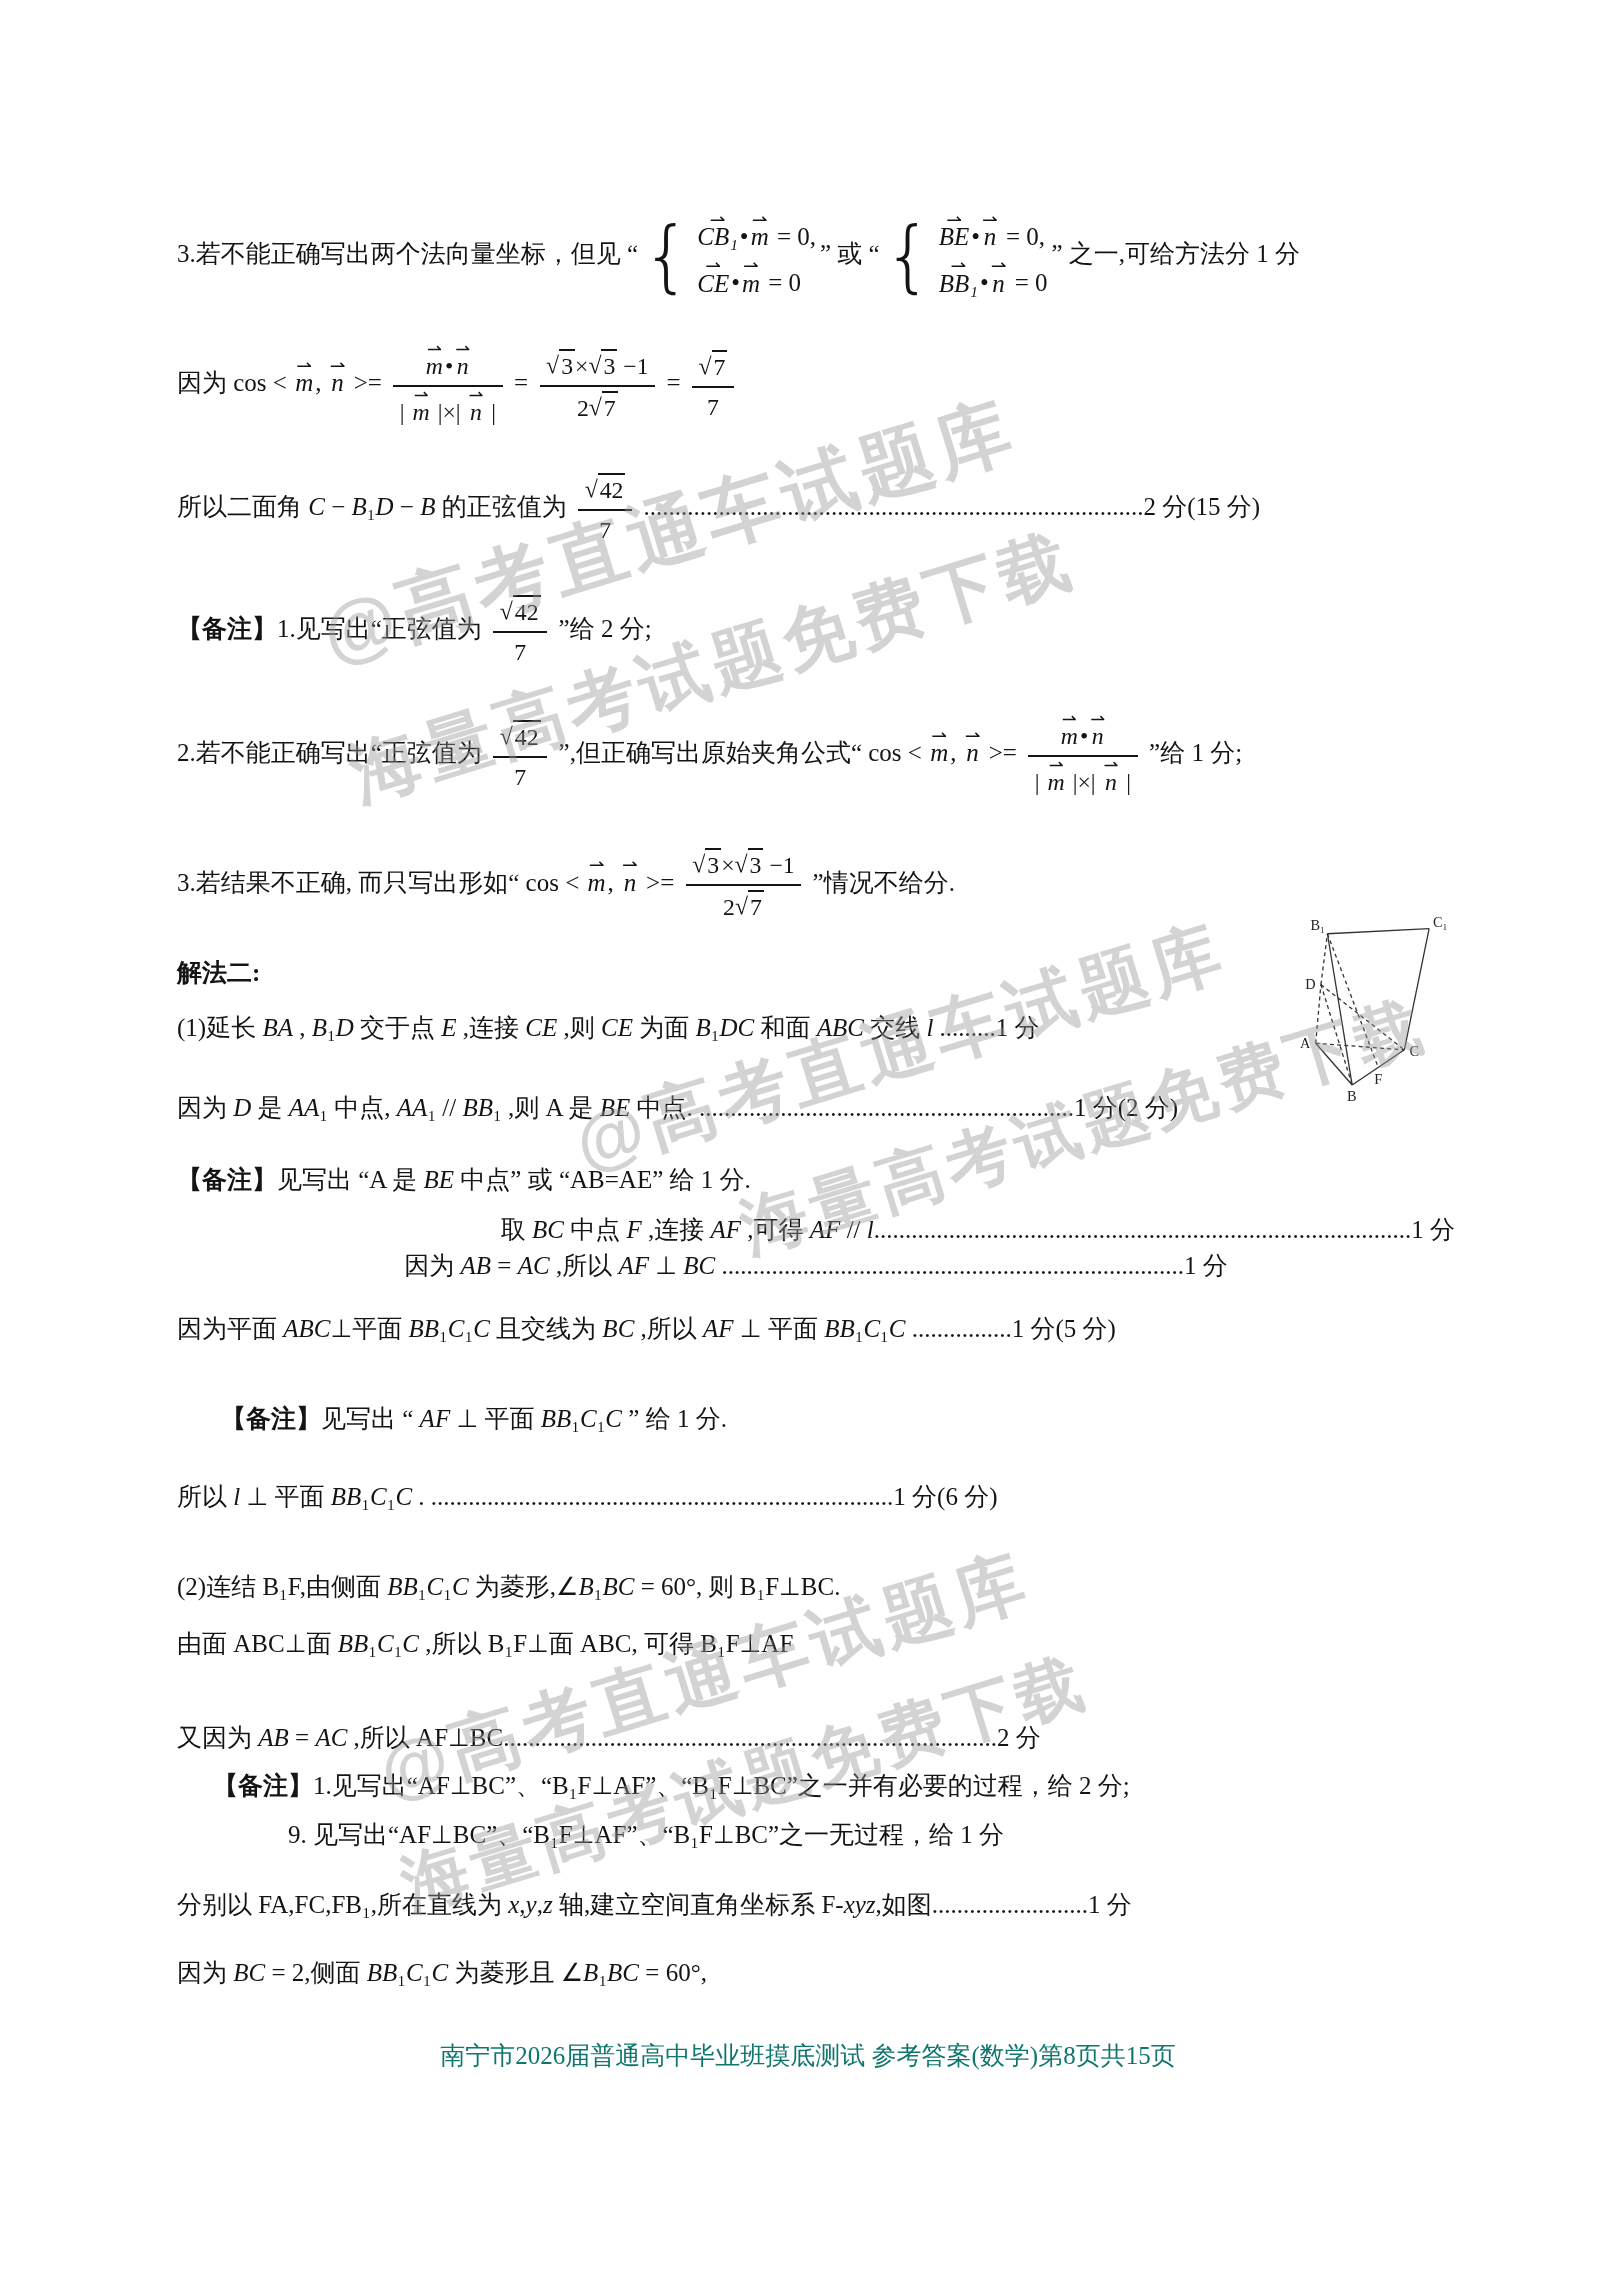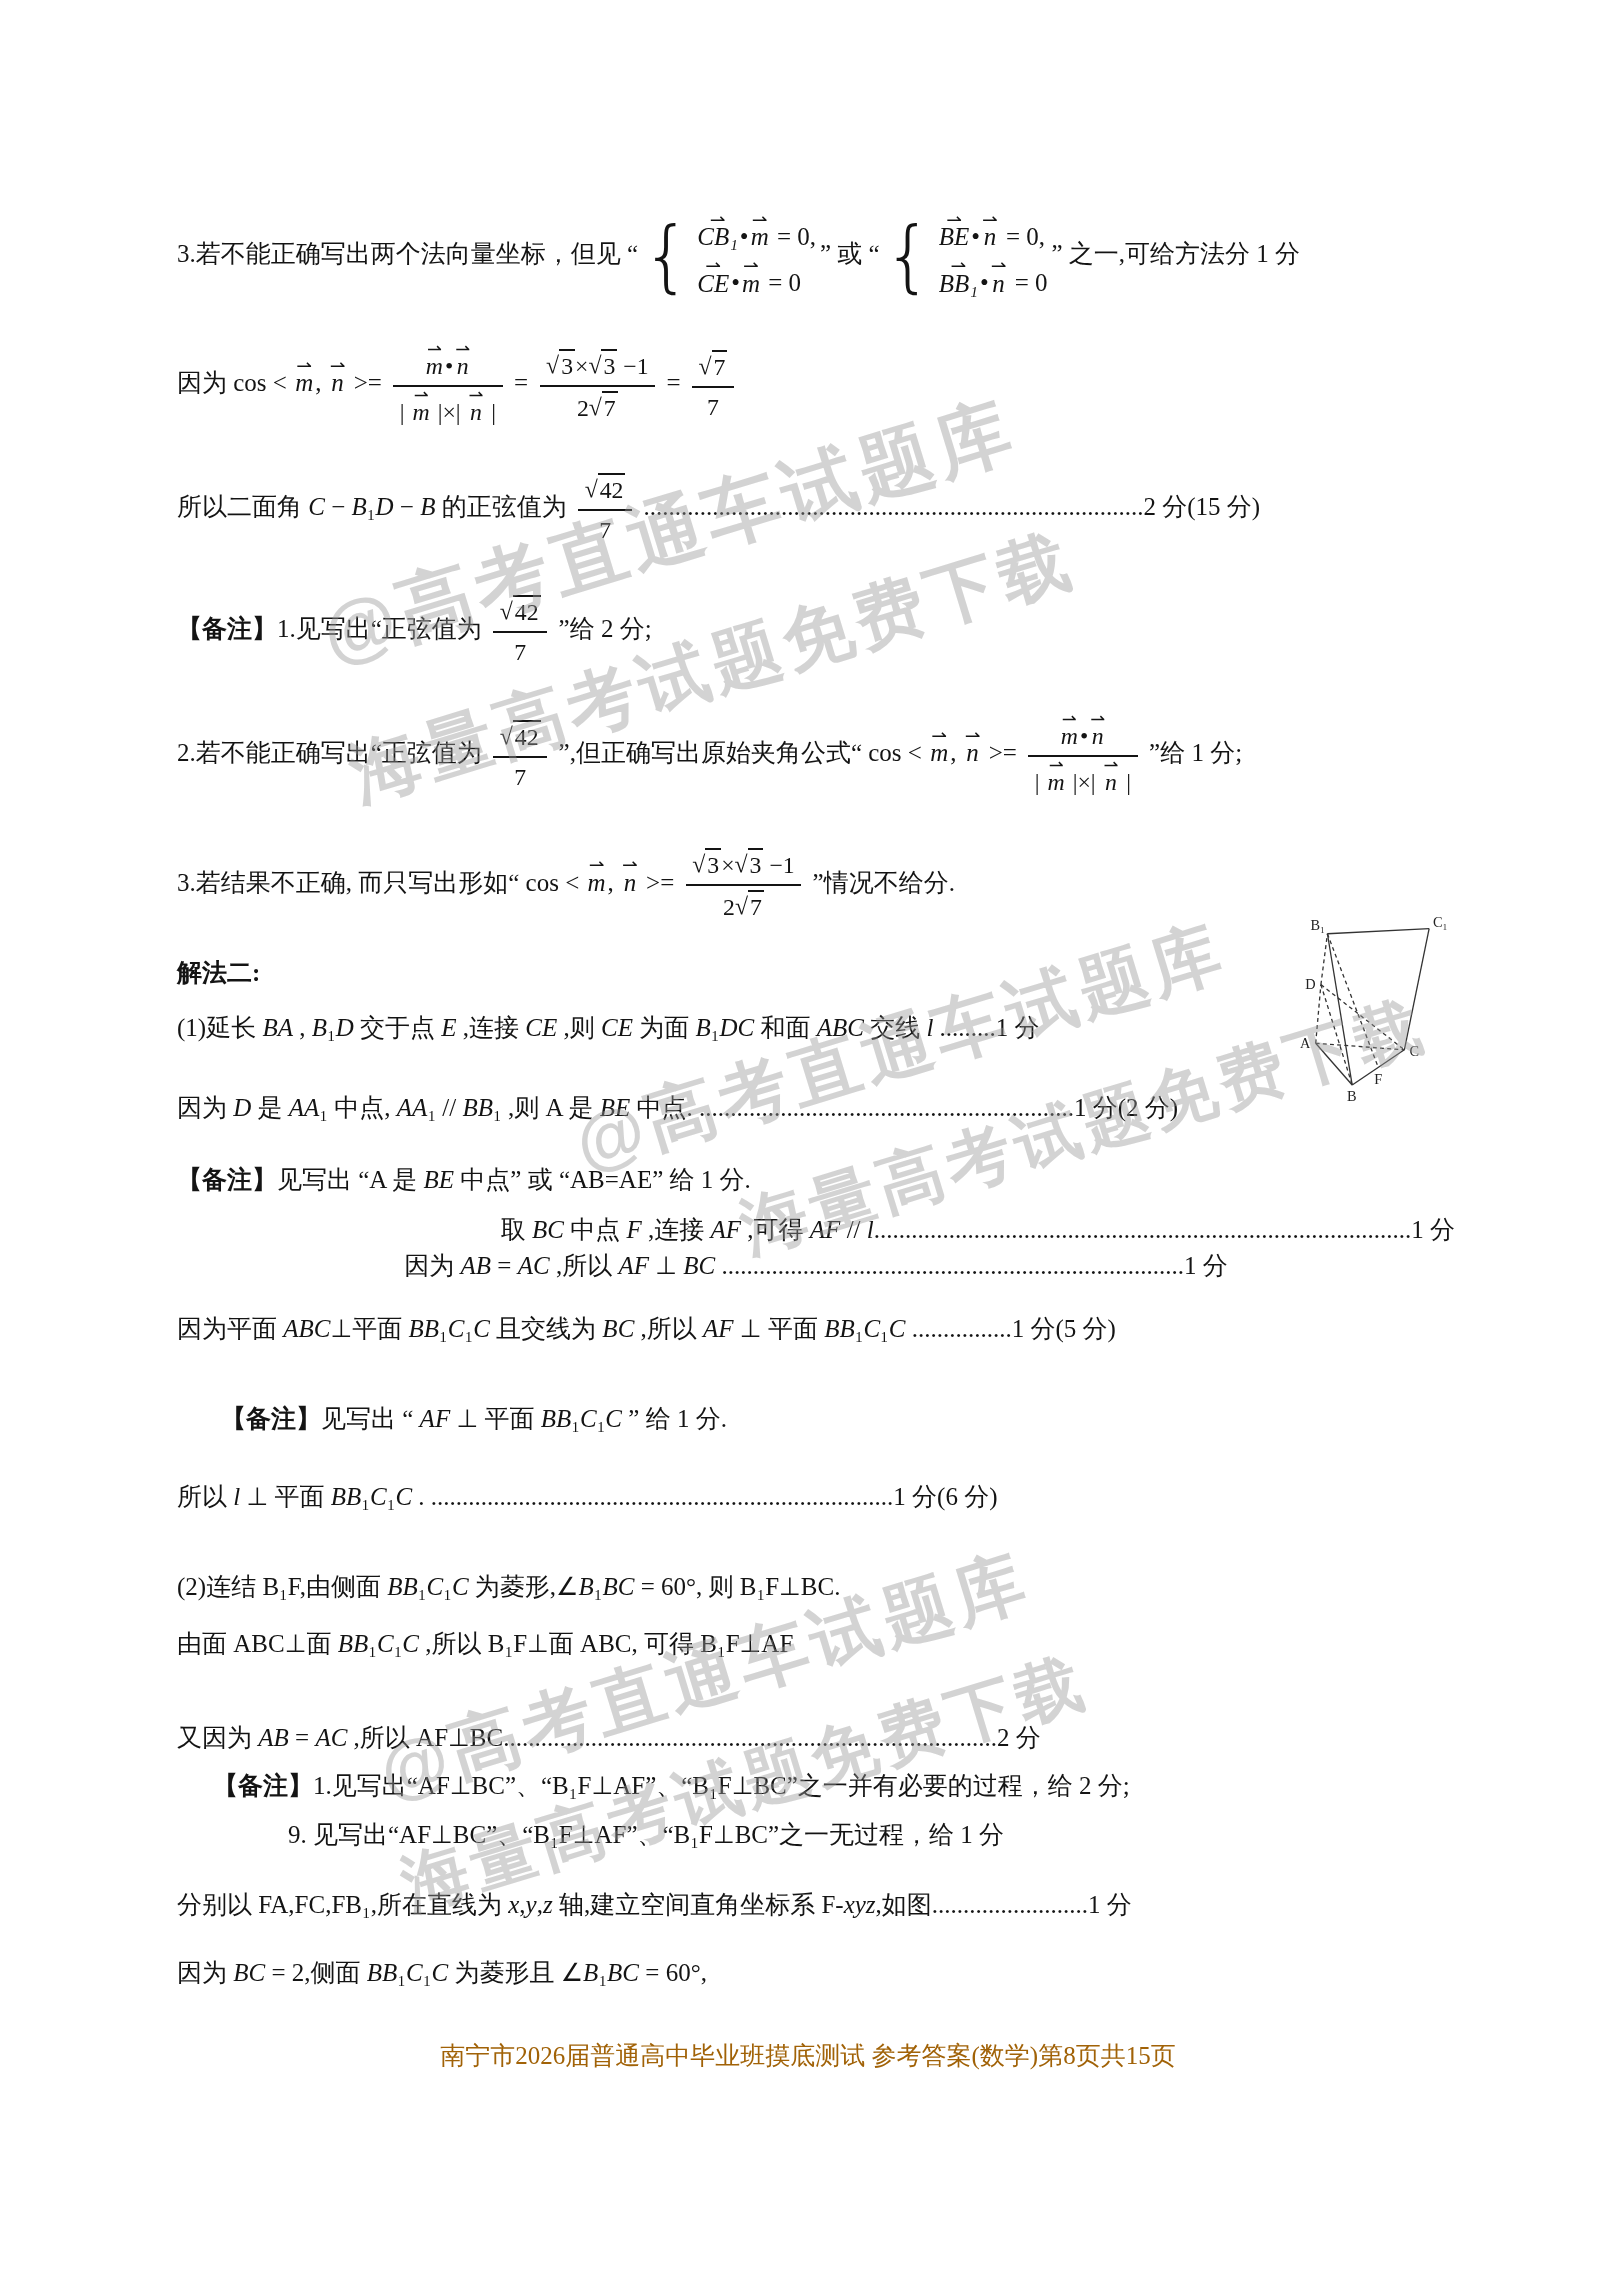--- a/index.html
+++ b/index.html
@@ -16,21 +16,21 @@
   .sqrt{display:inline-block;white-space:nowrap;}
   .rad{display:inline-block;transform:translateY(-0.7px);}
   .rdc{display:inline-block;border-top:2px solid #141414;padding:0 2px;}
   .vec{display:inline-block;text-align:center;margin:0 2px;vertical-align:baseline;}
   .vec-a{display:block;height:0.5em;line-height:0.5em;font-size:0.75em;}
   .vec-c{display:block;line-height:1.05;font-style:italic;}
   .cases{display:inline-flex;align-items:center;vertical-align:middle;margin:0 3.9px;}
   .brace{font-family:"DejaVu Sans",sans-serif;font-size:3.1em;font-weight:200;line-height:0.85;margin-right:3.9px;}
   .rows{display:inline-flex;flex-direction:column;gap:9px;}
   .crow{display:block;line-height:1.15;}
-  .footer{position:absolute;left:0;right:0;top:2039px;text-align:center;font-size:25px;color:#a16207;}
+  .footer{position:absolute;left:0;right:0;top:2039px;text-align:center;font-size:25px;color:#0f766e;}
   .figure{position:absolute;left:1287px;top:914px;}
   .wm-layer{position:absolute;left:0;top:0;width:100%;height:100%;pointer-events:none;}
   .wm{position:absolute;white-space:nowrap;font-family:"Liberation Sans","DejaVu Sans",sans-serif;
       font-weight:700;letter-spacing:5.2px;transform-origin:left top;opacity:0.42;}
 </style>
 </head>
 <body>
 
 <div class="page">
 

